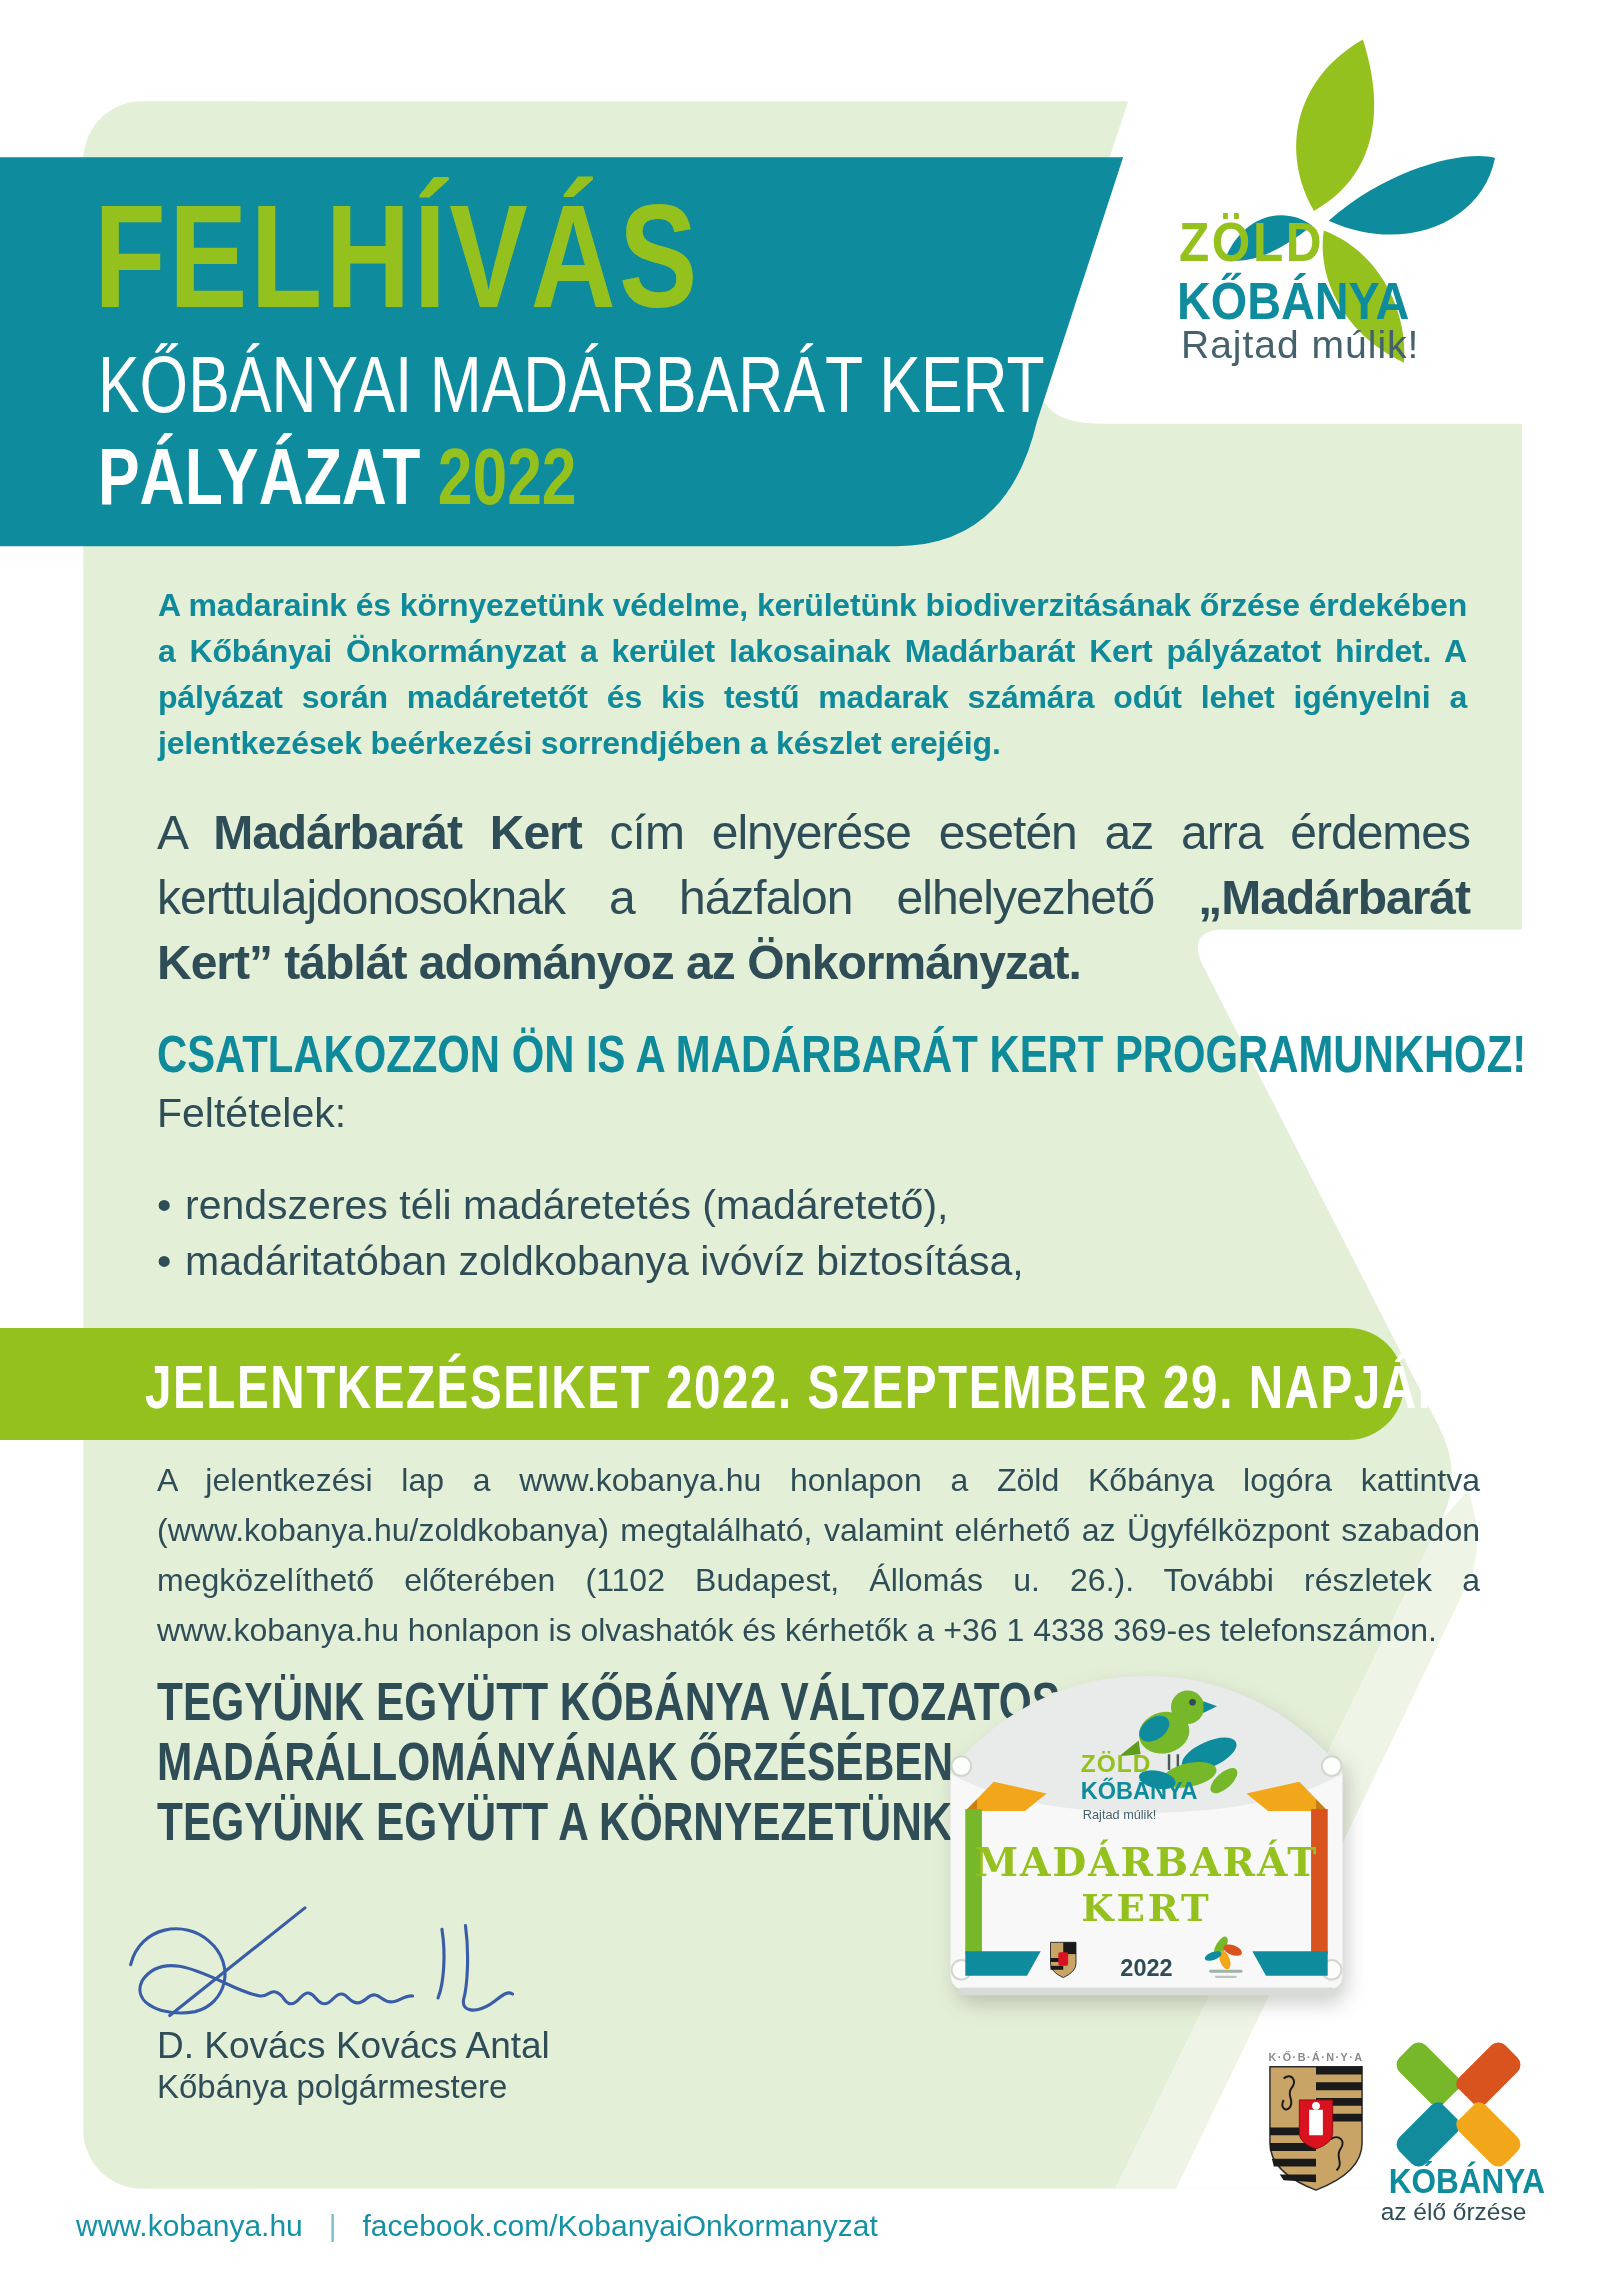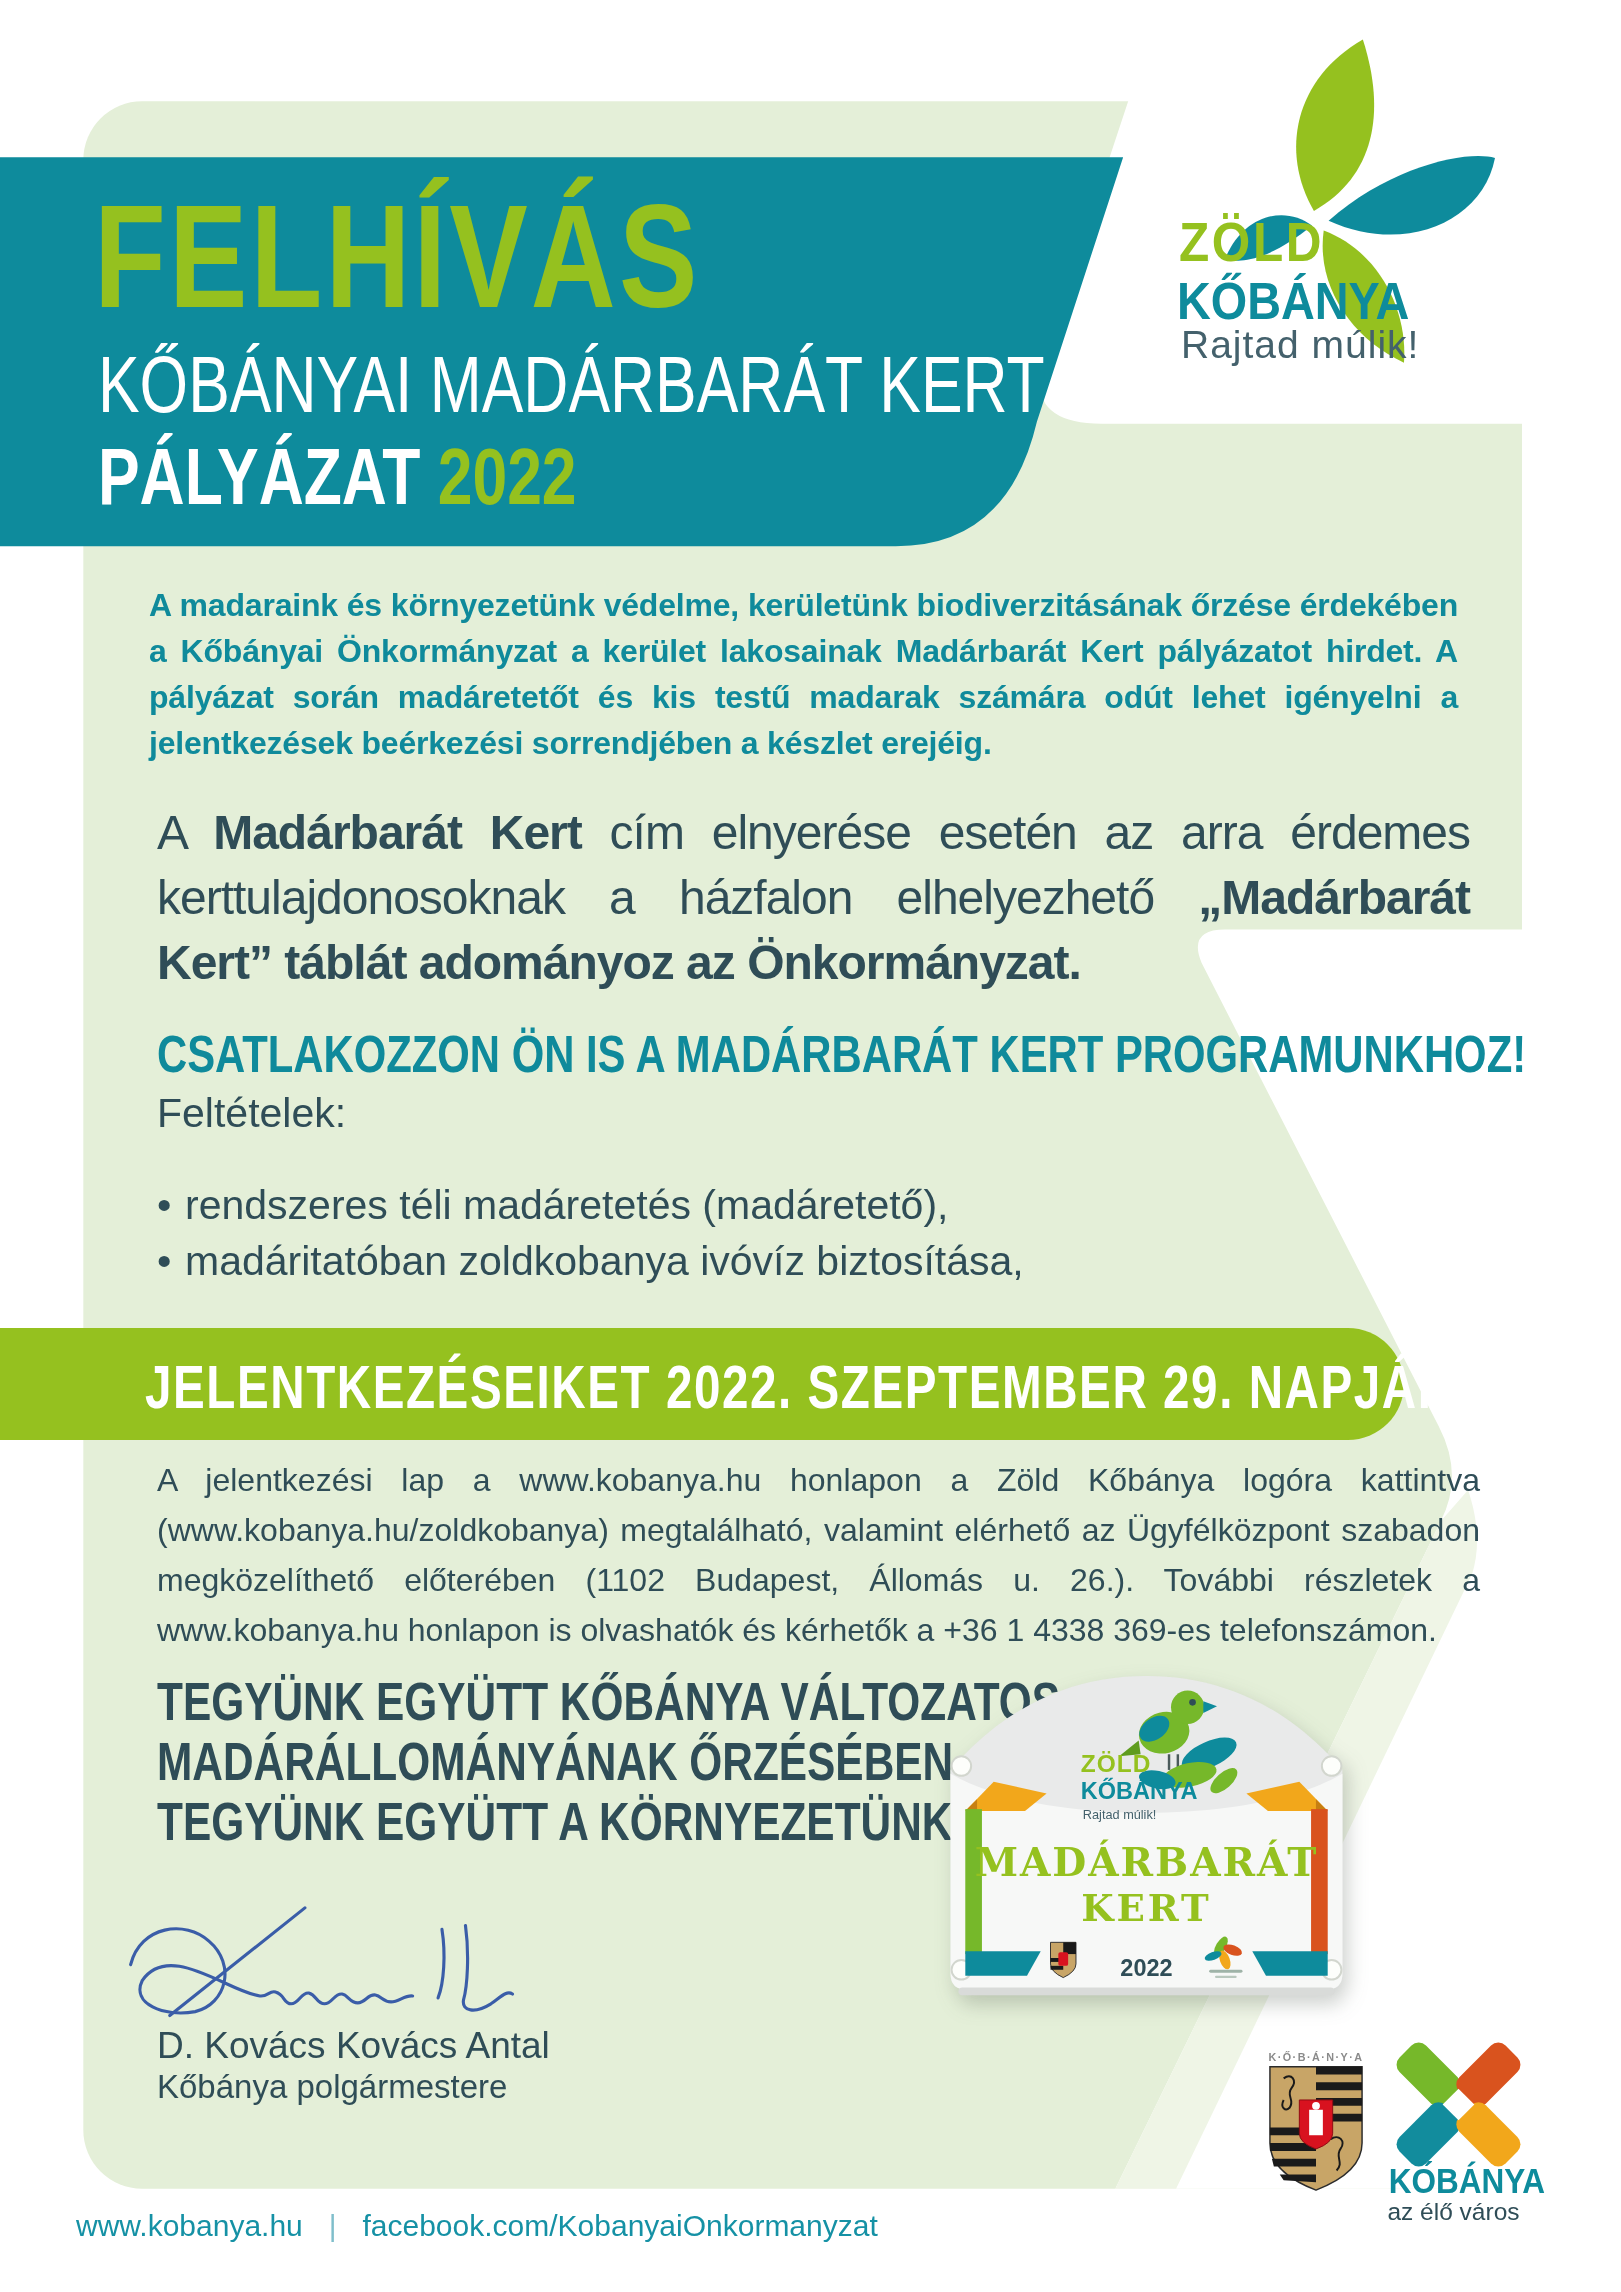--- a/index.html
+++ b/index.html
@@ -9,21 +9,21 @@
   .cond{display:inline-block;transform:scaleX(var(--sx,0.8));transform-origin:0 50%;white-space:nowrap;}
   
   #title{left:94px;top:183px;font-size:147px;font-weight:800;letter-spacing:3.9px;color:#95C11F;line-height:1;}
   #subtitle1{left:98px;top:345px;font-size:80px;font-weight:400;color:#ffffff;line-height:1;}
   #subtitle2{left:98px;top:437px;font-size:80px;font-weight:800;color:#ffffff;line-height:1;}
   #subtitle2 .year{color:#95C11F;}
   
   .logo-zold{left:1179px;top:210px;font-size:55px;font-weight:800;letter-spacing:2.9px;color:#95C11F;}
   .logo-kobanya{left:1177px;top:271px;font-size:52px;font-weight:800;letter-spacing:0px;color:#0E8B9C;}
   .logo-tagline{left:1181px;top:323px;font-size:39px;font-weight:400;color:#44616C;letter-spacing:1px;}
-  #p1{left:149px;top:582px;width:1309px;font-size:32px;font-weight:700;line-height:46px;color:#0F8A9B;text-align:justify;letter-spacing:-0.2px;}
+  #p1{left:158px;top:582px;width:1309px;font-size:32px;font-weight:700;line-height:46px;color:#0F8A9B;text-align:justify;letter-spacing:-0.2px;}
   #p2{left:157px;top:800px;width:1313px;font-size:48px;font-weight:400;line-height:65px;color:#2F4D57;text-align:justify;letter-spacing:-1px;}
   #join-heading{left:157px;top:1029px;font-size:51px;font-weight:800;color:#0F8A9B;line-height:1;}
   #conditions{left:157px;top:1090px;font-size:41px;font-weight:400;color:#2F4D57;}
   #bullets{left:157px;top:1177px;font-size:41px;color:#2F4D57;line-height:56px;}
   #bullets .li{white-space:nowrap;}
   #bullets .dot{margin-right:13.7px;}
   
   #banner{left:0;top:1328px;width:1404px;height:112px;background:#95C11F;border-radius:0 57px 57px 0;}
   #banner .txt{position:absolute;left:145px;top:23.5px;font-size:61px;font-weight:800;color:#ffffff;letter-spacing:2px;}
   #p3{left:157px;top:1455px;width:1323px;font-size:32px;font-weight:400;line-height:50px;color:#2F4D57;text-align:justify;}
@@ -200,20 +200,20 @@
     </g>
   <g transform="translate(36,100) rotate(-45)">
       <rect x="-35" y="-20" width="70" height="40" rx="11" fill="#128C9D"></rect>
     </g>
   <g transform="translate(100,100) rotate(45)">
       <rect x="-35" y="-20" width="70" height="40" rx="11" fill="#F2A71B"></rect>
     </g>
   <rect x="56" y="56" width="24" height="24" fill="#FFFFFF" transform="rotate(45 68 68)"></rect>
 </svg>
 <div class="abs" id="city-name"><span class="cond" style="--sx:0.9;transform-origin:50% 50%;">KŐBÁNYA</span></div>
-<div class="abs" id="city-tagline">az élő város</div>
+<div class="abs" id="city-tagline">az élő őrzése</div>
 
 <div class="abs" id="footer">
   <span>www.kobanya.hu</span>
   <span class="sep">|</span>
   <span>facebook.com/KobanyaiOnkormanyzat</span>
 </div>
 
 
 </body></html>

